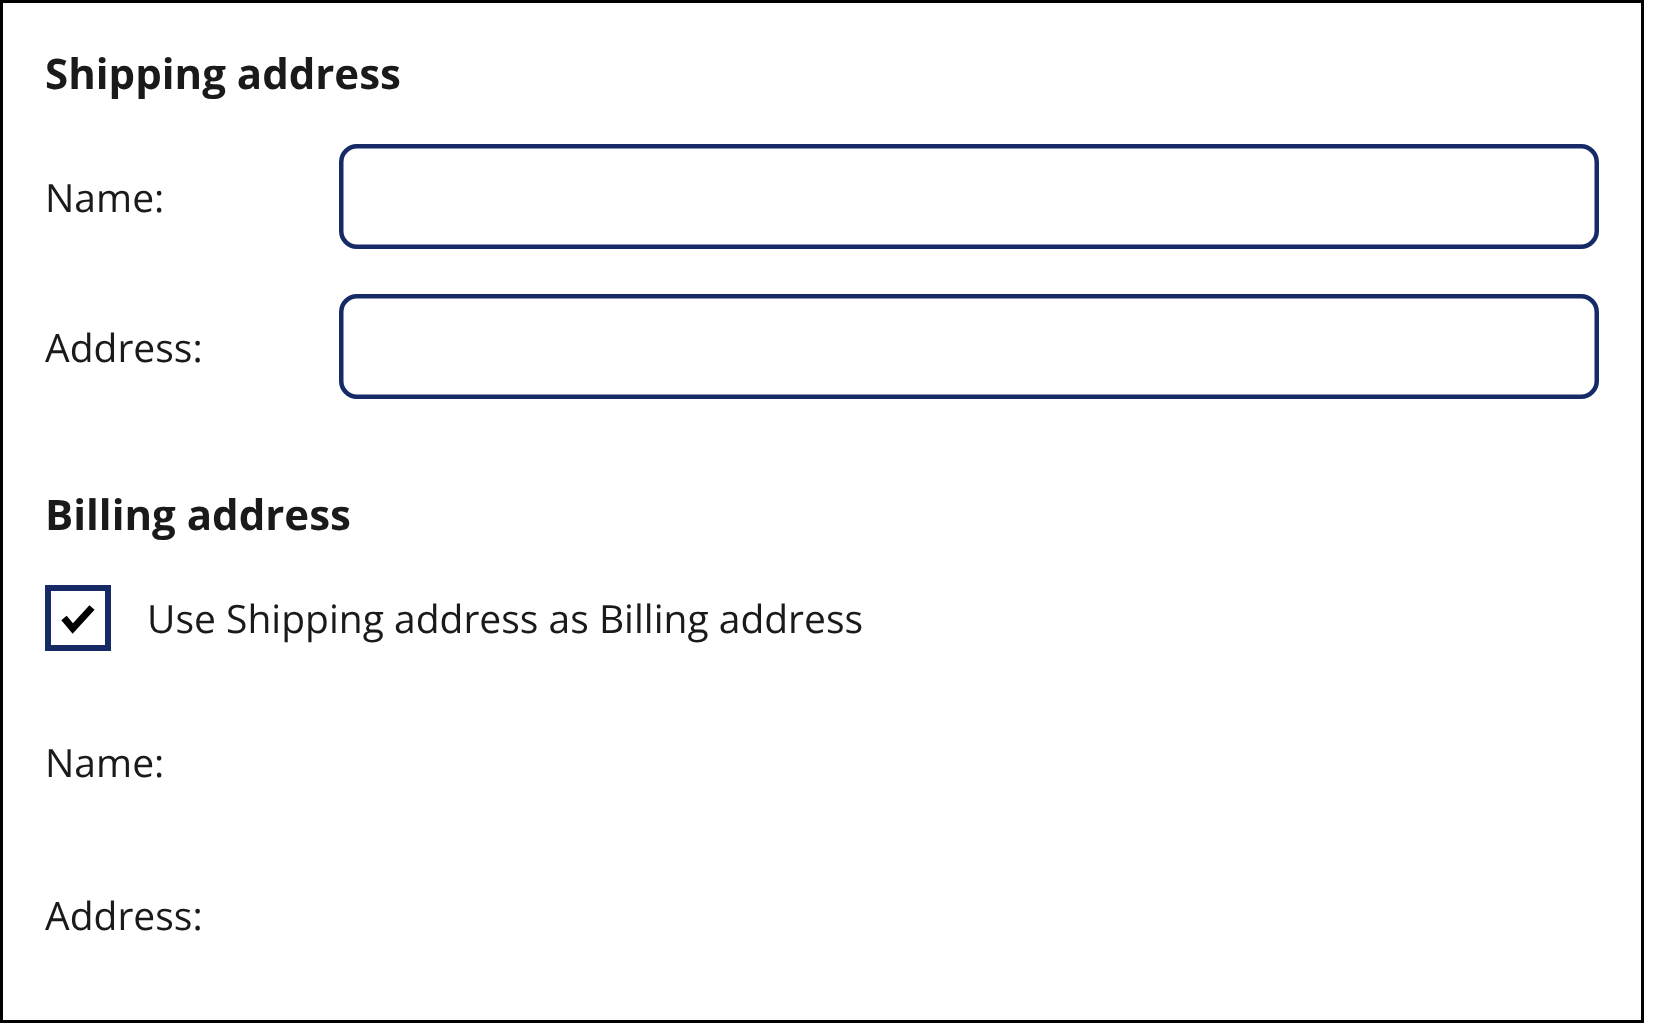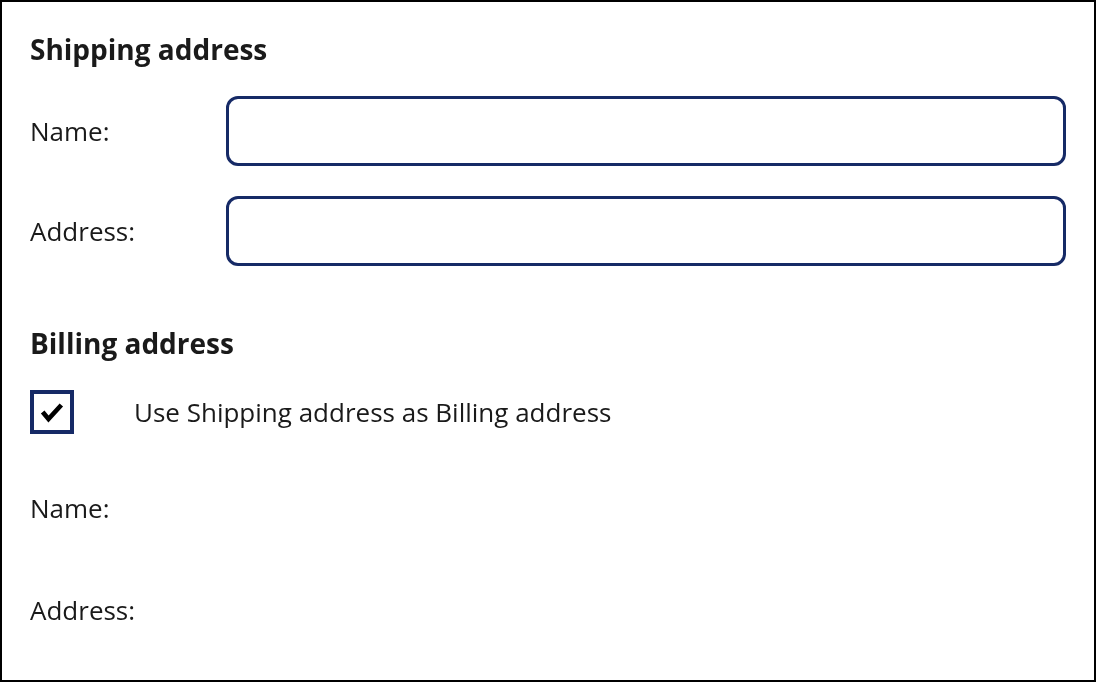--- a/index.html
+++ b/index.html
@@ -48,21 +48,20 @@
       outline: none;
     }
     .billing-section {
       margin-top: 58px;
     }
     .checkbox-row {
       display: flex;
       align-items: center;
       margin-bottom: 56px;
       margin-top: 24px;
-      gap: 36px;
     }
     .checkbox-box {
       width: 44px;
       height: 44px;
       border: 4px solid #162a66;
       display: flex;
       align-items: center;
       justify-content: center;
       margin-right: 24px;
       background: #ffffff;

